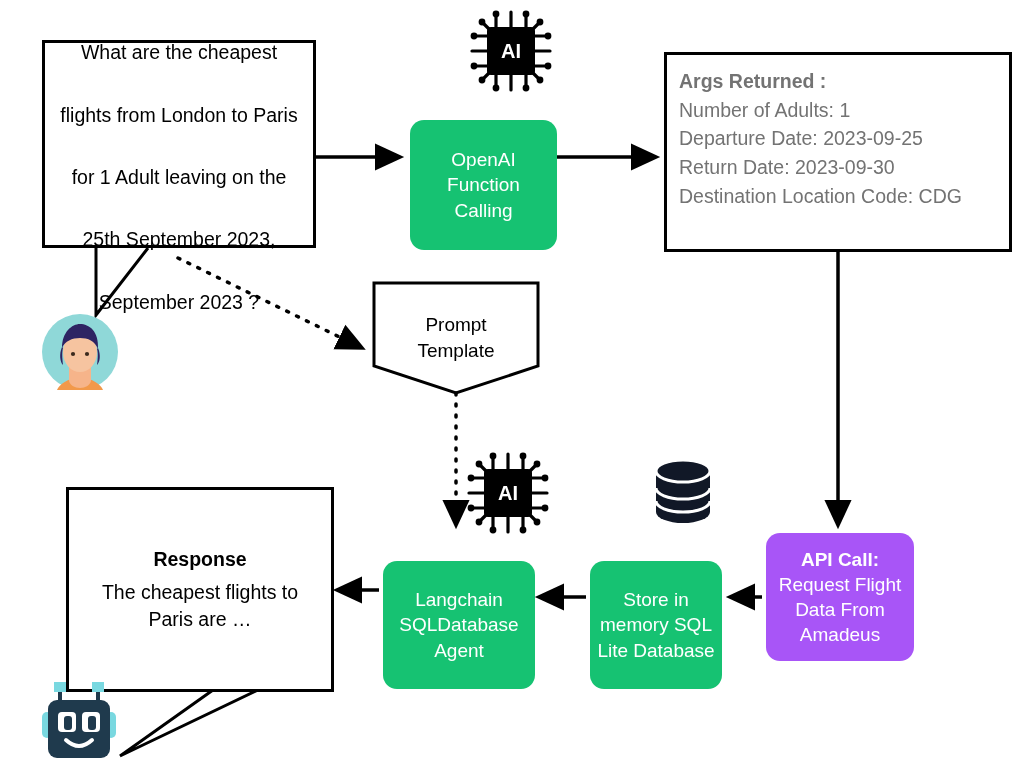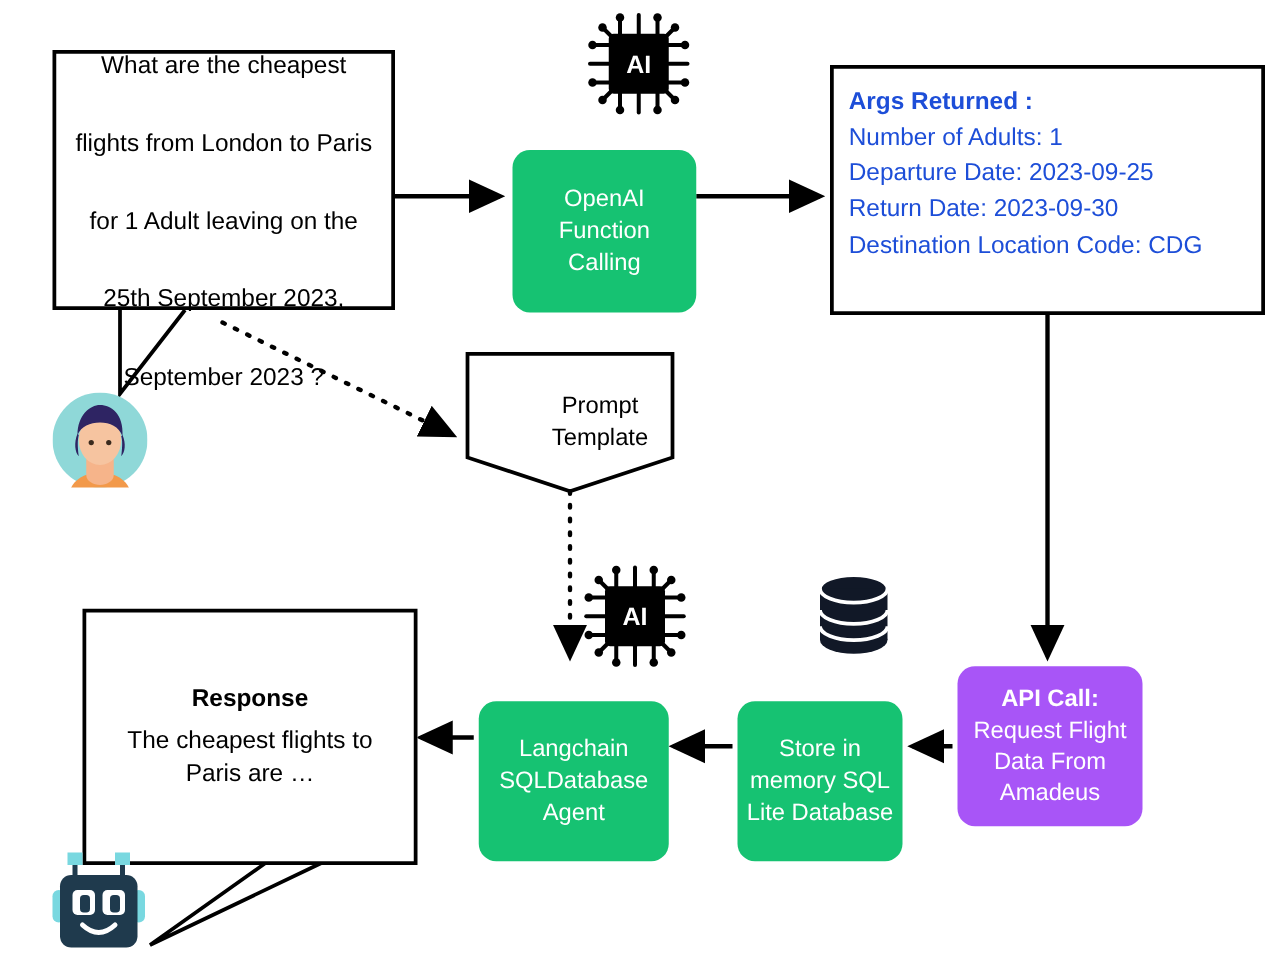--- a/index.html
+++ b/index.html
@@ -57,21 +57,21 @@
     left: 664px;
     top: 52px;
     width: 348px;
     height: 200px;
     border: 3px solid #000;
     background: #fff;
     padding: 12px 0 12px 12px;
     font-size: 19.5px;
     line-height: 1.47;
     text-align: left;
-    color: #1d4ed8;
+    color: #737373;
     justify-content: flex-start;
   }
   #args-box .title {
     font-weight: bold;
   }
   
   .green-box {
     background: #16c272;
     border-radius: 14px;
     color: #fff;
@@ -120,21 +120,20 @@
   #prompt-template {
     left: 374px;
     top: 283px;
     width: 164px;
     height: 110px;
     font-size: 19px;
     line-height: 1.35;
     text-align: center;
     color: #000;
     align-items: center;
-    margin-left: 24px;
   }
   
   #response-bubble {
     left: 66px;
     top: 487px;
     width: 268px;
     height: 205px;
     padding: 10px 0;
     font-size: 19.5px;
     line-height: 1.4;

